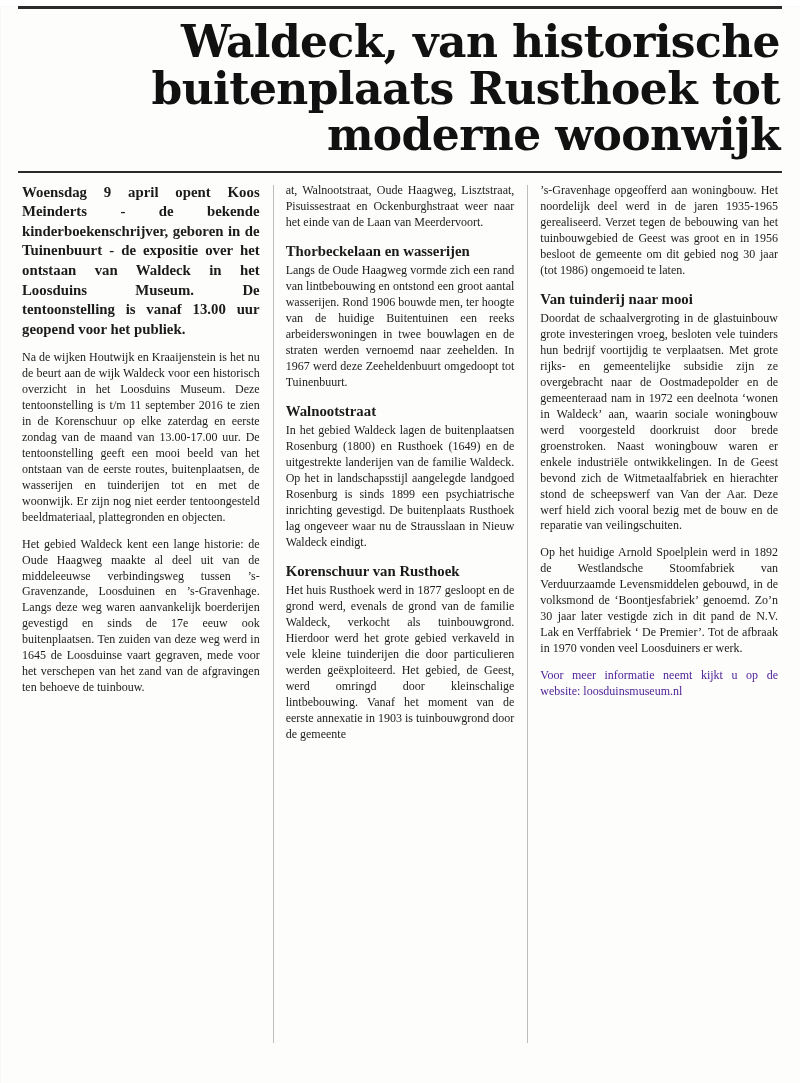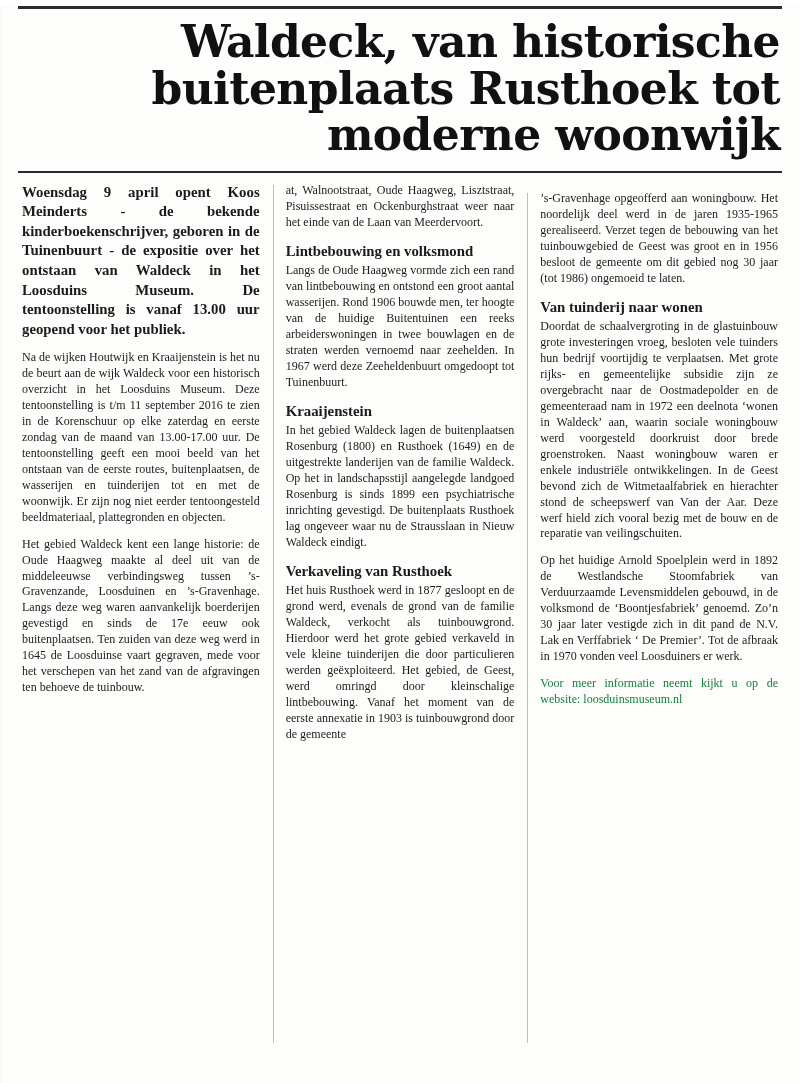--- a/index.html
+++ b/index.html
@@ -68,21 +68,21 @@
   .col + .col::before {
     content: "";
     position: absolute;
     left: 0;
     top: 2px;
     bottom: 0;
     width: 1px;
     background: #bdbdbd;
   }
   .col:first-child { padding-left: 4px; }
-  .col:last-child { padding-right: 4px; margin-top: 8px; }
+  .col:last-child { padding-right: 4px; }
 
   p {
     margin: 0 0 11px 0;
     font-size: 12px;
     line-height: 1.33;
     text-align: justify;
     hyphens: auto;
     -webkit-hyphens: auto;
   }
   p.lead {
@@ -91,21 +91,21 @@
     line-height: 1.32;
   }
   h2.subhead {
     font-weight: 700;
     font-size: 14.8px;
     line-height: 1.25;
     margin: 4px 0 3px 0;
     text-align: left;
   }
   a, .weblink {
-    color: #15803d;
+    color: #4c1d95;
     text-decoration: none;
   }
 </style>
 </head>
 <body>
 
 <div class="page">
 
   <div class="rule-top"></div>
 
@@ -120,30 +120,30 @@
   <div class="columns">
 
     <div class="col">
       <p class="lead">Woensdag 9 april opent Koos Meinderts - de bekende kinderboekenschrijver, geboren in de Tuinenbuurt - de expositie over het ontstaan van Waldeck in het Loosduins Museum. De tentoonstelling is vanaf 13.00 uur geopend voor het publiek.</p>
       <p>Na de wijken Houtwijk en Kraaijenstein is het nu de beurt aan de wijk Waldeck voor een historisch overzicht in het Loosduins Museum. Deze tentoonstelling is t/m 11 september 2016 te zien in de Korenschuur op elke zaterdag en eerste zondag van de maand van 13.00-17.00 uur. De tentoonstelling geeft een mooi beeld van het ontstaan van de eerste routes, buitenplaatsen, de wasserijen en tuinderijen tot en met de woonwijk. Er zijn nog niet eerder tentoongesteld beeldmateriaal, plattegronden en objecten.</p>
       <p>Het gebied Waldeck kent een lange historie: de Oude Haagweg maakte al deel uit van de middeleeuwse verbindingsweg tussen ’s-Gravenzande, Loosduinen en ’s-Gravenhage. Langs deze weg waren aanvankelijk boerderijen gevestigd en sinds de  17e eeuw ook buitenplaatsen. Ten zuiden van deze weg werd in 1645 de Loosduinse vaart gegraven, mede voor het verschepen van het zand van de afgravingen ten behoeve de tuinbouw.</p>
     </div>
 
     <div class="col">
       <p>at, Walnootstraat, Oude Haagweg, Lisztstraat, Pisuissestraat en Ockenburghstraat weer naar het einde van de Laan van Meerdervoort.</p>
-      <h2 class="subhead">Lintbebouwing en volksmond</h2>
+      <h2 class="subhead">Thorbeckelaan en wasserijen</h2>
       <p>Langs de Oude Haagweg vormde zich een rand van lintbebouwing en ontstond een groot aantal wasserijen. Rond 1906 bouwde men, ter hoogte van de huidige Buitentuinen een reeks arbeiderswoningen in twee bouwlagen en de straten werden vernoemd naar zeehelden. In 1967 werd deze Zeeheldenbuurt omgedoopt tot Tuinenbuurt.</p>
-      <h2 class="subhead">Kraaijenstein</h2>
+      <h2 class="subhead">Walnootstraat</h2>
       <p>In  het gebied Waldeck lagen de buitenplaatsen Rosenburg (1800) en Rusthoek (1649) en de uitgestrekte landerijen van de familie Waldeck. Op het in landschapsstijl aangelegde landgoed Rosenburg is sinds 1899 een psychiatrische inrichting gevestigd. De buitenplaats Rusthoek lag ongeveer waar nu de Strausslaan in Nieuw Waldeck eindigt.</p>
-      <h2 class="subhead">Verkaveling van Rusthoek</h2>
+      <h2 class="subhead">Korenschuur van Rusthoek</h2>
       <p>Het huis Rusthoek werd in 1877 gesloopt en de grond werd, evenals de grond van de familie Waldeck, verkocht als tuinbouwgrond. Hierdoor werd het grote gebied verkaveld in vele kleine tuinderijen die door particulieren werden geëxploiteerd. Het gebied, de Geest, werd omringd door kleinschalige lintbebouwing. Vanaf het moment van de eerste annexatie in 1903 is tuinbouwgrond door de gemeente</p>
     </div>
 
     <div class="col">
       <p>’s-Gravenhage opgeofferd aan woningbouw. Het noordelijk deel werd in de jaren 1935-1965 gerealiseerd. Verzet tegen de bebouwing van het tuinbouwgebied de Geest was groot en in 1956 besloot de gemeente om dit gebied nog 30 jaar (tot 1986) ongemoeid te laten.</p>
-      <h2 class="subhead">Van tuinderij naar wonen</h2>
+      <h2 class="subhead">Van tuinderij naar mooi</h2>
       <p>Doordat de schaalvergroting in de glastuinbouw grote investeringen vroeg, besloten vele tuinders hun bedrijf voortijdig te verplaatsen. Met grote rijks- en gemeentelijke subsidie zijn ze overgebracht naar de Oostmadepolder en de gemeenteraad nam in 1972 een deelnota ‘wonen in Waldeck’ aan, waarin sociale woningbouw werd voorgesteld doorkruist door brede groenstroken. Naast woningbouw waren er enkele industriële ontwikkelingen. In de Geest bevond zich de Witmetaalfabriek en hierachter stond de scheepswerf van Van der Aar. Deze werf hield zich vooral bezig met de bouw en de reparatie van veilingschuiten.</p>
       <p>Op het huidige Arnold Spoelplein werd in 1892 de Westlandsche Stoomfabriek van Verduurzaamde Levensmiddelen gebouwd, in de volksmond de ‘Boontjesfabriek’ genoemd. Zo’n 30 jaar later vestigde zich in dit pand de N.V. Lak en Verffabriek ‘ De Premier’. Tot de afbraak in 1970 vonden veel Loosduiners er werk.</p>
       <p class="weblink">Voor meer informatie neemt kijkt u op de website: loosduinsmuseum.nl</p>
     </div>
 
   </div>
 </div>
 
 </body></html>

